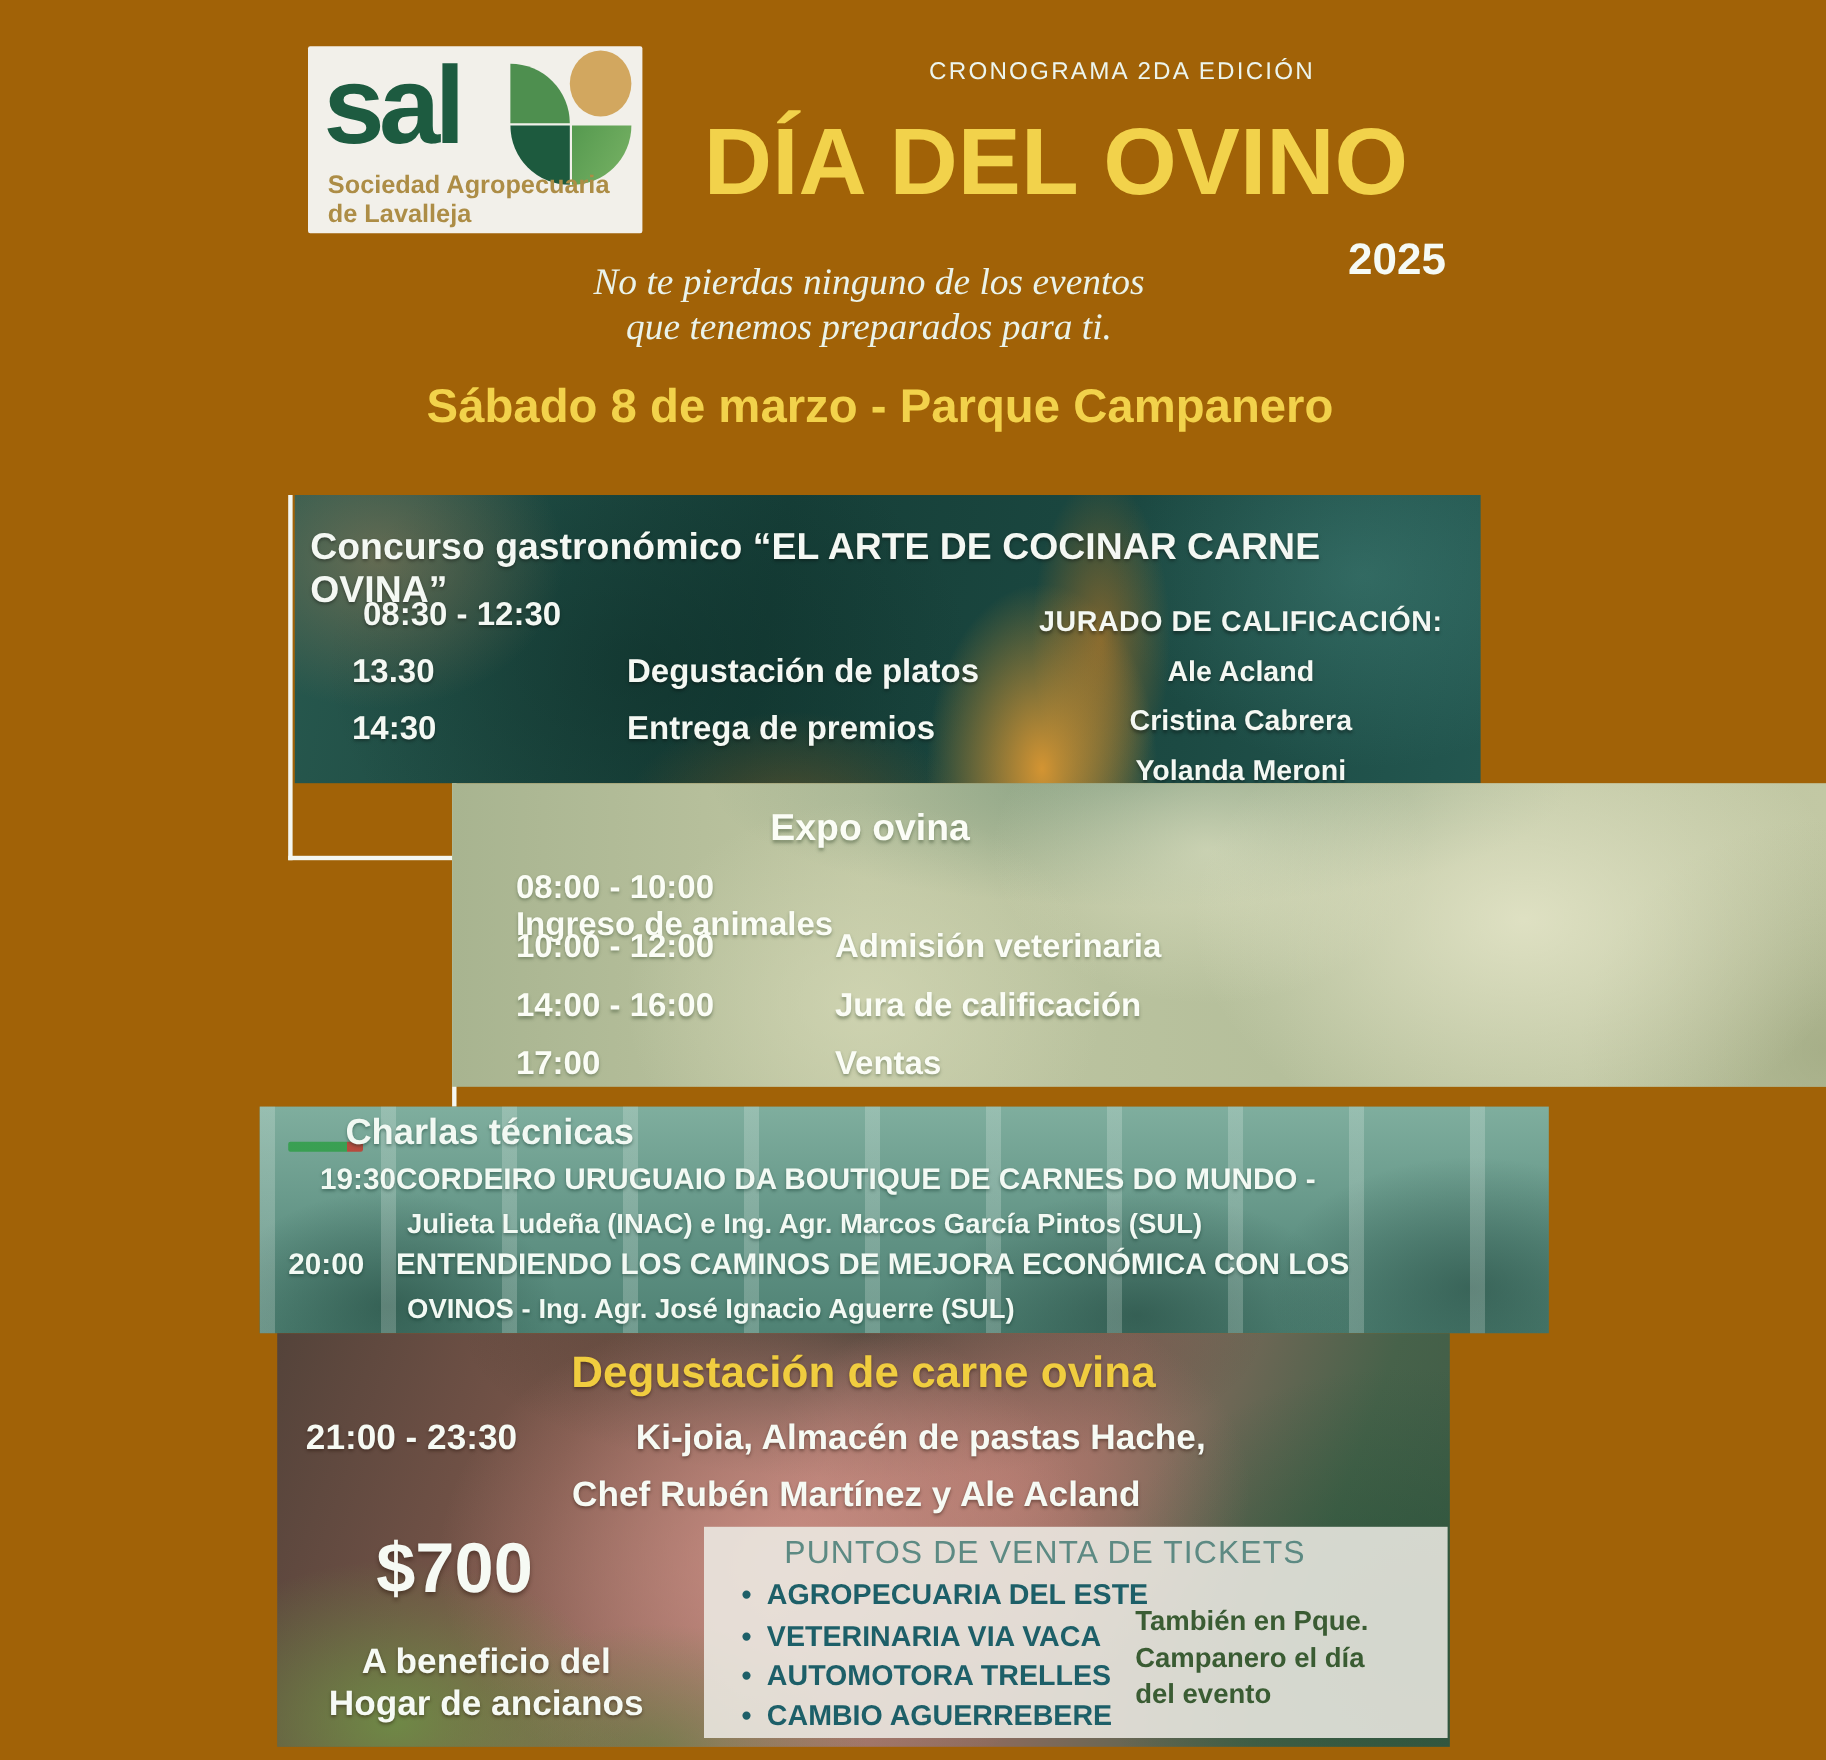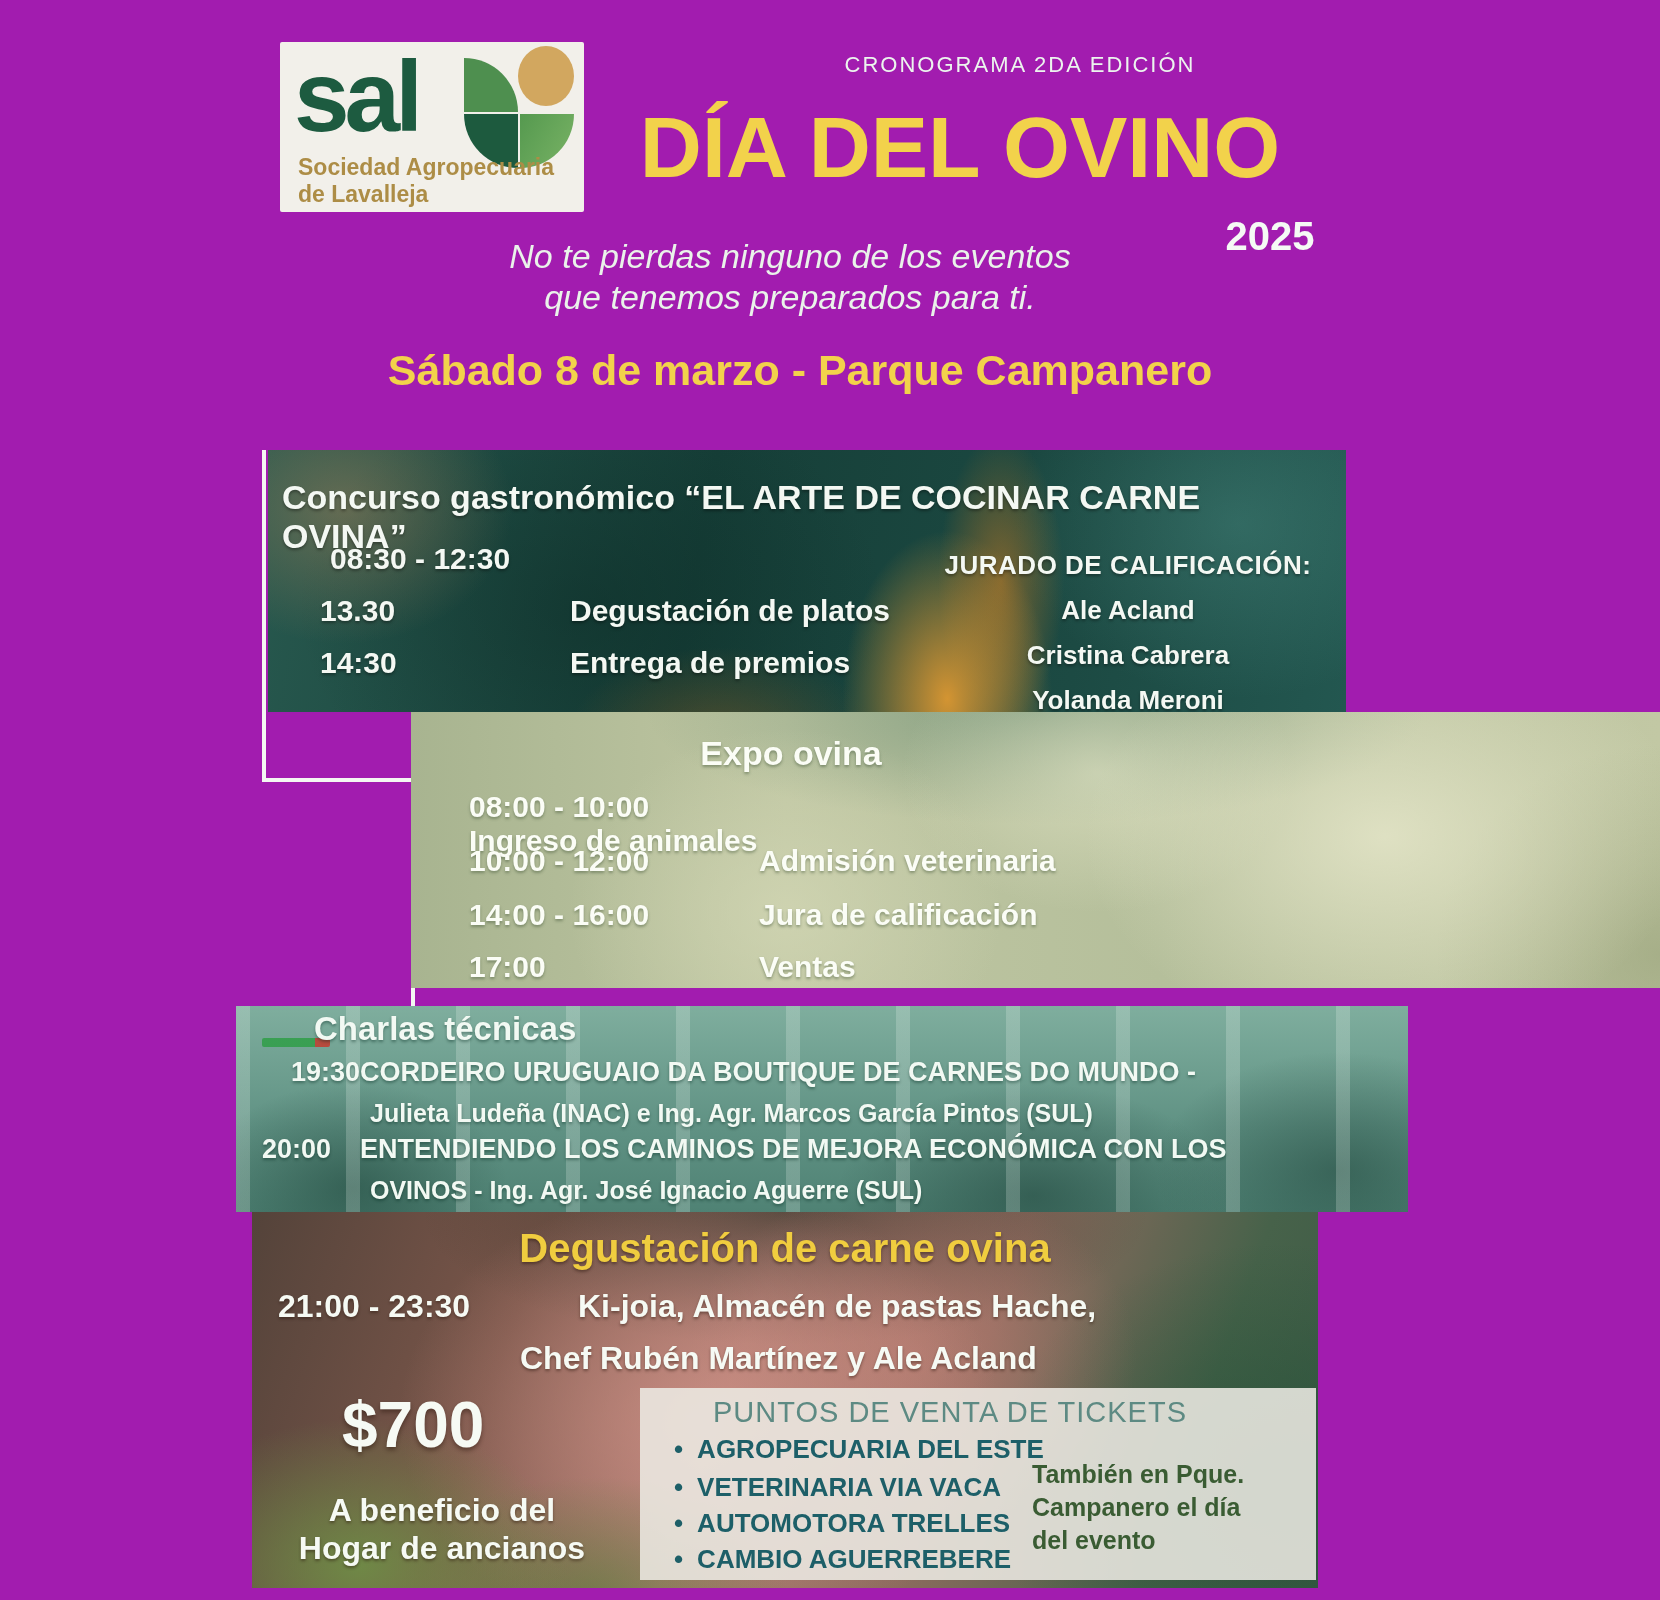--- a/index.html
+++ b/index.html
@@ -1,34 +1,34 @@
 <!DOCTYPE html>
 <html><head>
 <meta charset="utf-8">
 <style>
   html,body{margin:0;padding:0;}
   body{font-family:"Liberation Sans",sans-serif;background:#1b5134;}
-  .poster{position:relative;width:1660px;height:1600px;background:#a21caf;overflow:hidden;}
+  .poster{position:relative;width:1660px;height:1600px;background:#a16207;overflow:hidden;}
   .abs{position:absolute;}
 
   
   .logo-card{left:280px;top:42px;width:304px;height:170px;background:#f2f0ea;border-radius:2px;}
   .logo-sal{left:14px;top:4px;font-size:100px;line-height:100px;font-weight:800;letter-spacing:-5px;color:#1d5b40;}
   .logo-org{left:18px;top:112px;font-size:23px;line-height:27px;font-weight:700;color:#ad8d46;}
   .leaf-icon{left:182px;top:10px;width:118px;height:118px;}
   .leaf{position:absolute;width:54px;height:54px;}
   .leaf-tl{left:2px;top:6px;background:#4e8f4f;border-radius:0 100% 0 0;}
   .leaf-bl{left:2px;top:62px;background:#1d5a3e;border-radius:0 0 0 100%;}
   .leaf-br{left:58px;top:62px;background:linear-gradient(120deg,#55994f,#79b365);border-radius:0 0 100% 0;}
   .gold-circle{position:absolute;left:56px;top:-6px;width:56px;height:60px;border-radius:50%;background:#d2a75f;}
 
   .kicker{left:700px;top:52px;width:640px;text-align:center;font-size:22px;letter-spacing:2px;color:#ecf5ee;font-weight:400;}
   .main-title{left:590px;top:98px;width:740px;text-align:center;font-size:86px;font-weight:900;letter-spacing:0px;color:#f2d24b;}
   .year{left:1205px;top:214px;width:130px;text-align:center;font-size:40px;font-weight:800;color:#f5faf5;}
-  .tagline{left:410px;top:236px;width:760px;text-align:center;font-style:italic;font-size:34px;line-height:41px;color:#eaf3ea;}
+  .tagline{left:410px;top:236px;width:760px;text-align:center;font-style:italic;font-size:34px;line-height:41px;color:#eaf3ea;font-family:Liberation Serif, serif;}
   .date-heading{left:230px;top:346px;width:1140px;text-align:center;font-size:43px;font-weight:800;color:#f2d24b;}
 
   
   .line{background:#f4f7f2;}
   .vline1{left:262px;top:450px;width:4px;height:332px;}
   .hline1{left:262px;top:778px;width:152px;height:4px;}
   .vline2{left:411px;top:712px;width:4px;height:294px;}
 
   
   .block1{left:268px;top:450px;width:1078px;height:262px;color:#f4f8f3;

